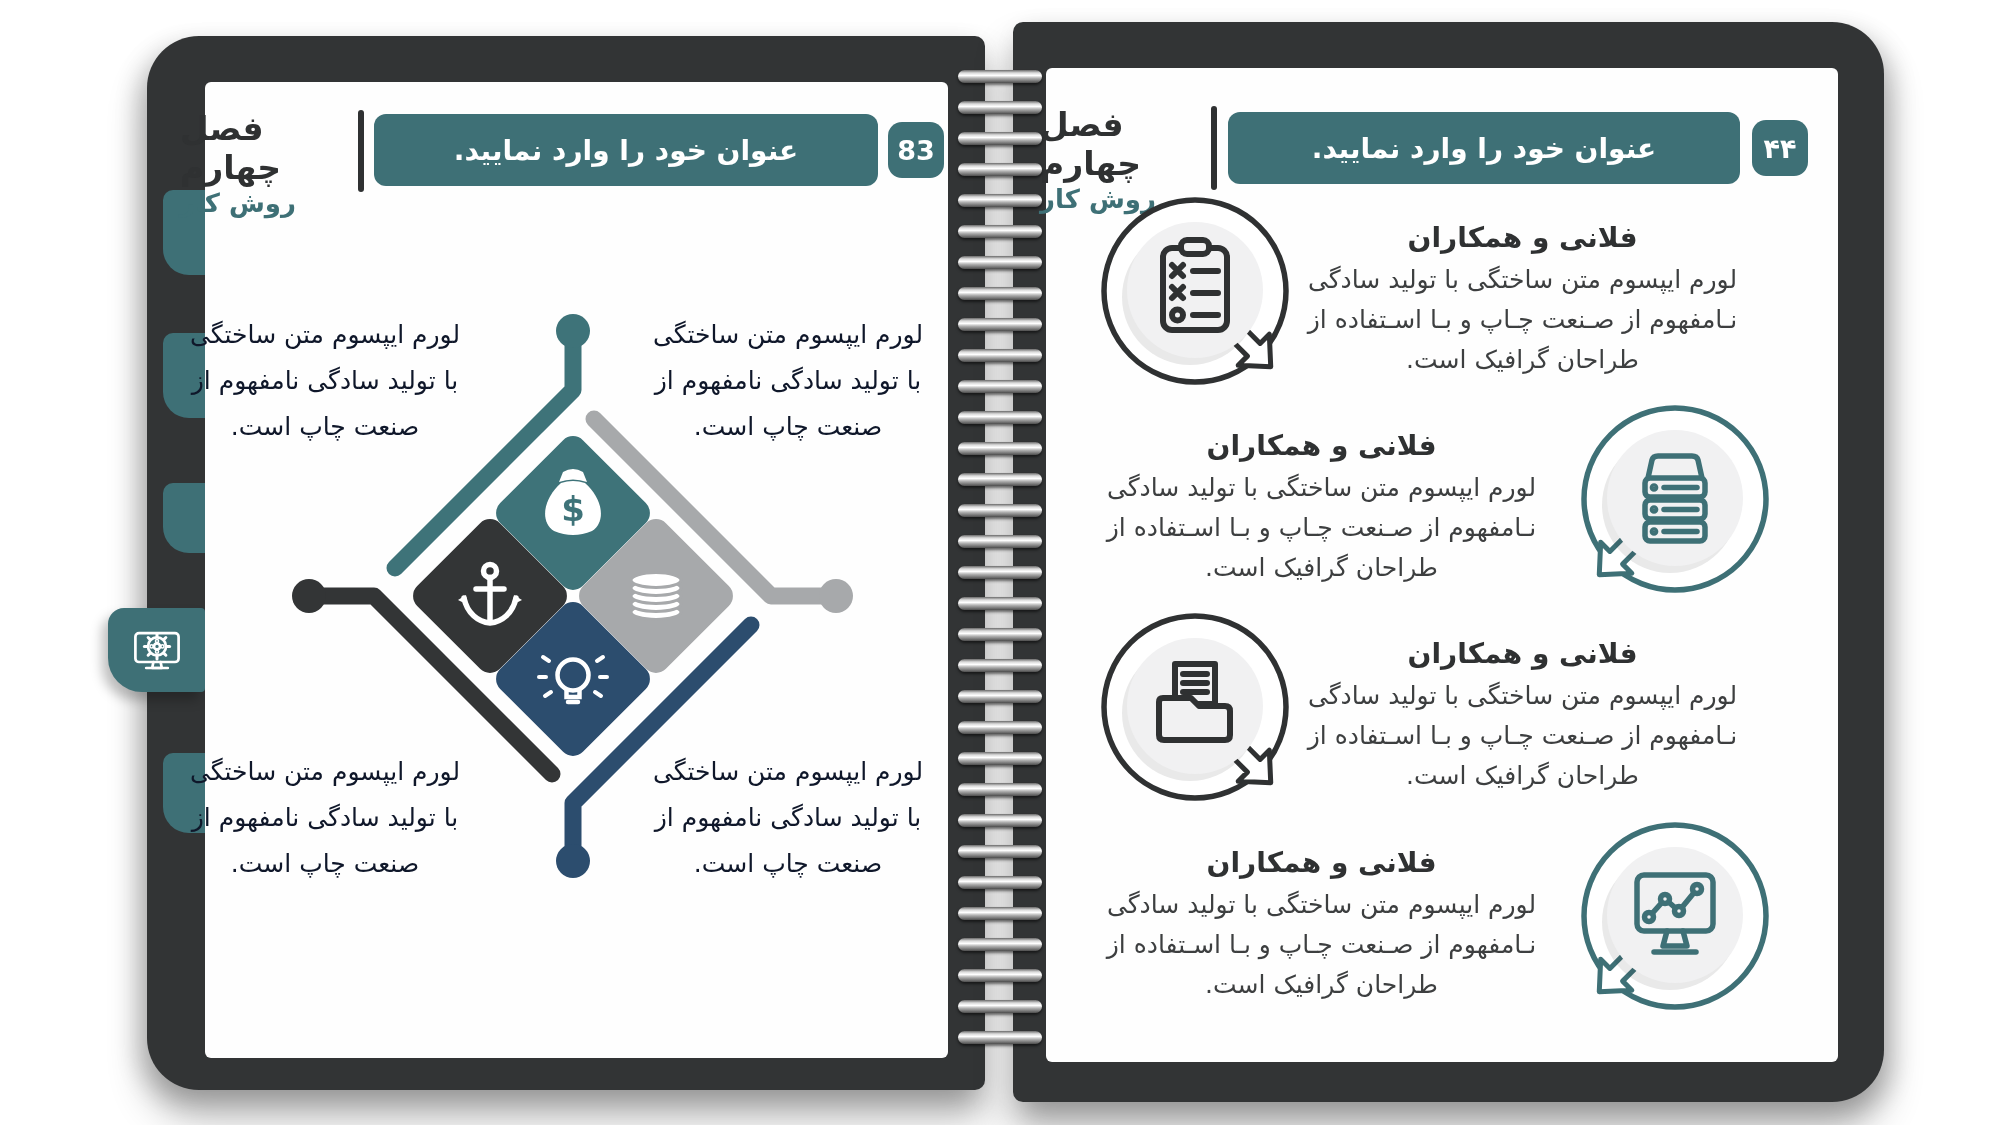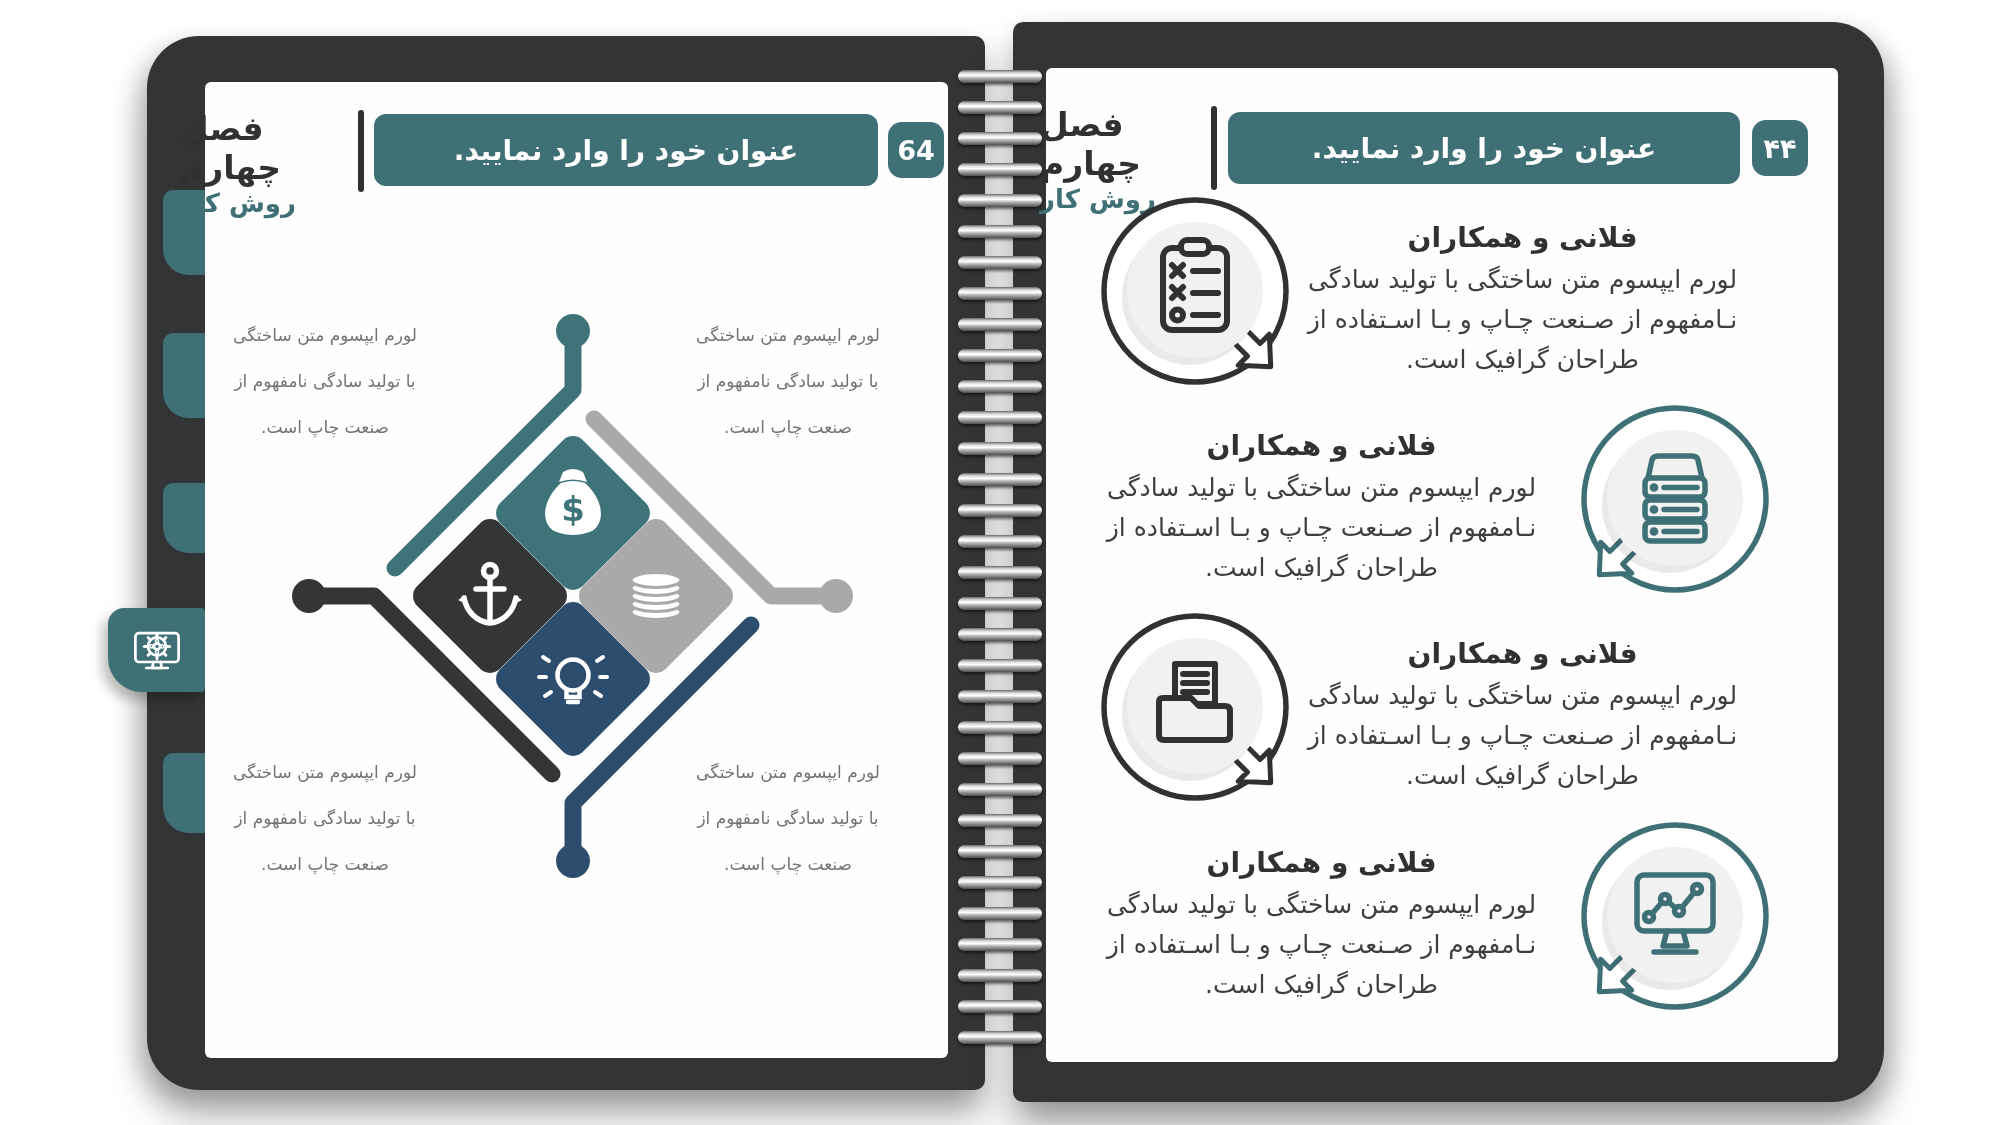--- a/index.html
+++ b/index.html
@@ -27,21 +27,21 @@
   
   .chapter{color:#2F3132;text-align:left;line-height:1.18;}
   .chapter .t1{font-size:33px;font-weight:bold;}
   .chapter .t2{font-size:26px;font-weight:bold;color:#3E7076;}
   .vbar{background:#2F3132;width:6px;border-radius:3px;}
   .titlebar{background:#3E7076;border-radius:12px;display:flex;align-items:center;justify-content:center;
             color:#fff;font-size:28px;font-weight:bold;}
   .badge{background:#3E7076;border-radius:14px;width:56px;height:56px;display:flex;align-items:center;
          justify-content:center;color:#fff;font-size:27px;font-weight:bold;}
   
-  .corner-block{width:300px;text-align:center;color:#737373;font-size:17px;line-height:46px;direction:rtl;}
+  .corner-block{width:300px;text-align:center;color:#0f172a;font-size:25px;line-height:46px;direction:rtl;}
   .corner-block div{white-space:nowrap;}
   
   .sec-text{position:absolute;direction:rtl;text-align:center;color:#3D3F40;}
   .sec-text .hd{font-size:28px;font-weight:bold;color:#2F3132;line-height:44px;}
   .sec-text .bl{font-size:25px;line-height:40px;white-space:nowrap;}
   .bubble{position:absolute;width:210px;height:210px;}
   .accent-dark{color:#2F3132;}
   .accent-teal{color:#3E7076;}
   svg{display:block;}
 </style>
@@ -93,21 +93,21 @@
 
   <div class="abs chapter" style="left:180px;top:110px;width:172px;" dir="rtl">
     <div class="t1">فصل چهارم</div>
     <div class="t2">روش کار</div>
   </div>
   <div class="abs vbar" style="left:358px;top:110px;height:82px;"></div>
   <div class="abs titlebar" style="left:374px;top:114px;width:504px;height:72px;" dir="rtl">
     <span>عنوان خود را وارد نمایید.</span>
   </div>
   <div class="abs badge" style="left:888px;top:122px;">
-    <span>64</span>
+    <span>83</span>
   </div>
 
   <div class="abs corner-block" style="left:175px;top:312px;">
     <div>لورم ایپسوم متن ساختگی</div>
     <div>با تولید سادگی نامفهوم از</div>
     <div>صنعت چاپ است.</div>
   </div>
   <div class="abs corner-block" style="left:638px;top:312px;">
     <div>لورم ایپسوم متن ساختگی</div>
     <div>با تولید سادگی نامفهوم از</div>

